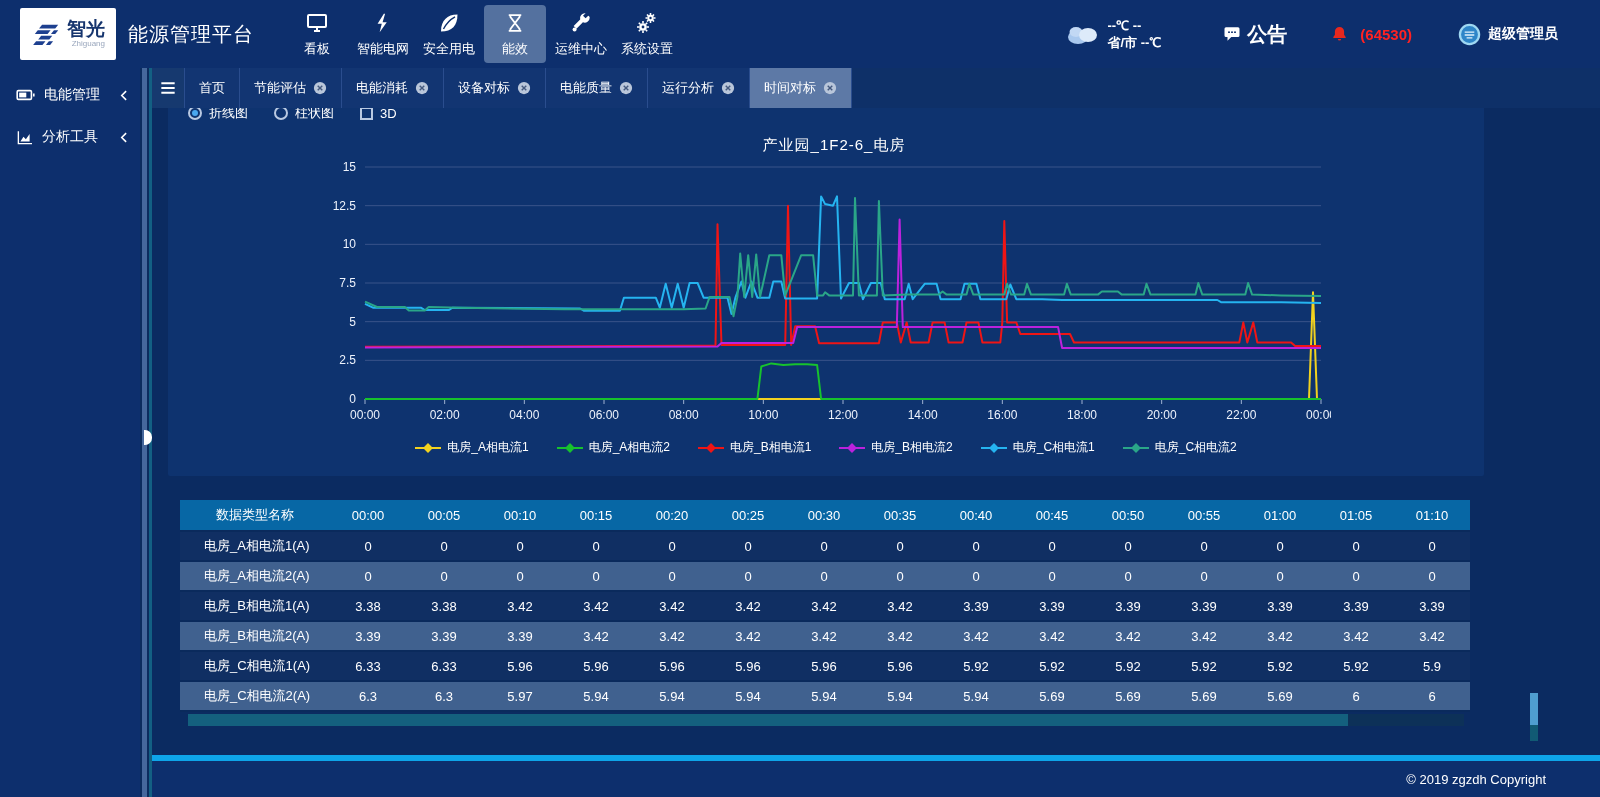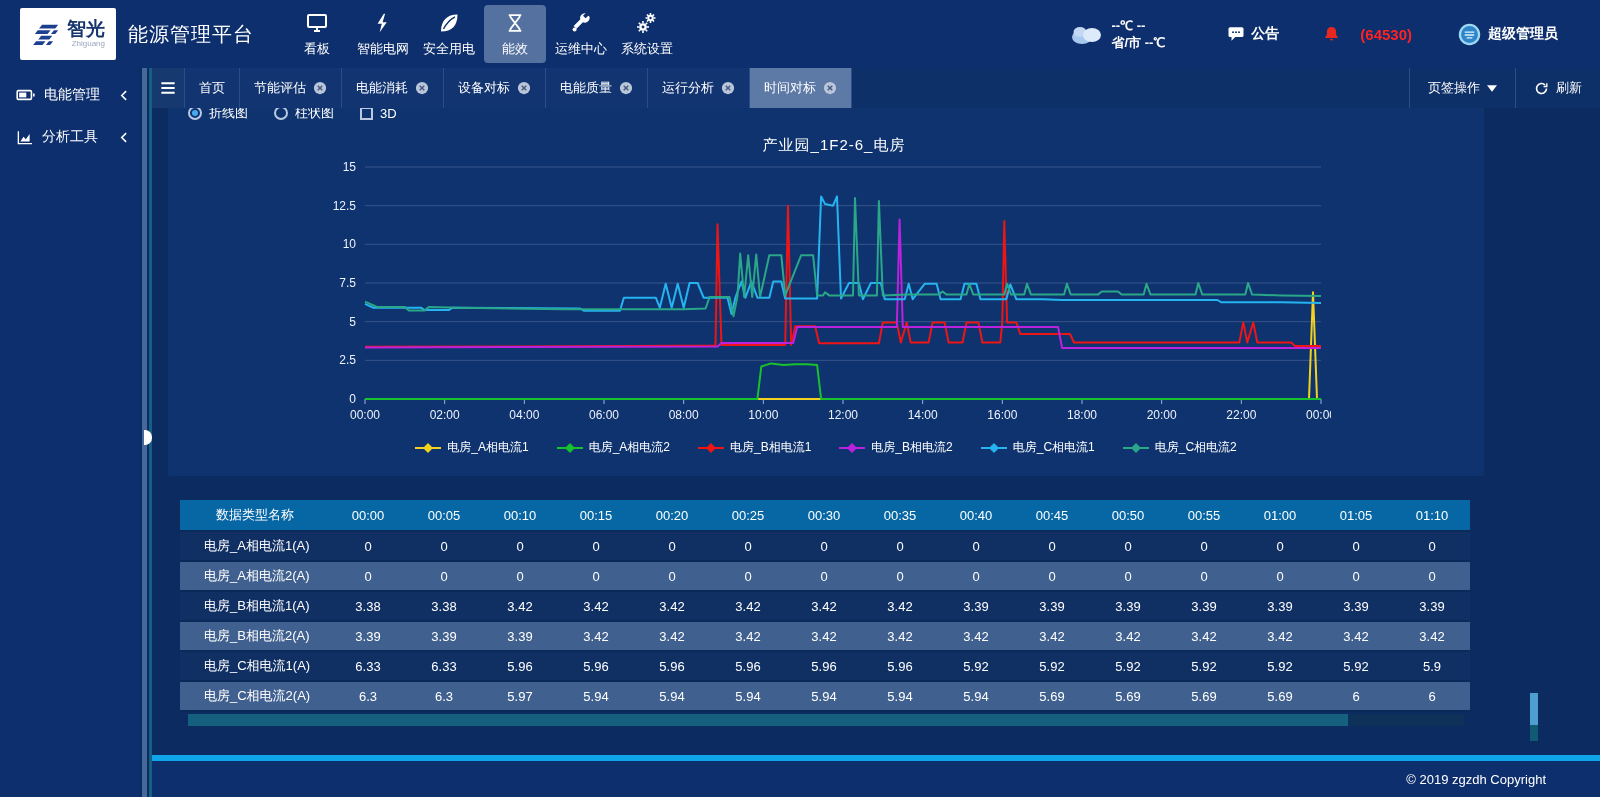--- a/index.html
+++ b/index.html
@@ -15,22 +15,22 @@
   #logo-sub { color:#9aa7bd; font-size:8px; display:block; text-align:right; }
   #app-title { font-size:20px; margin-left:12px; letter-spacing:1px; }
   #main-nav { display:flex; margin-left:32px; gap:4px; }
   .nav-item { width:62px; height:58px; display:flex; flex-direction:column; align-items:center; justify-content:center; gap:5px; border-radius:4px; cursor:pointer; }
   .nav-item .icon { height:24px; }
   .nav-item.active { background:#54719f; }
   .nav-label { font-size:13px; white-space:nowrap; }
   #header-right { margin-left:auto; display:flex; align-items:center; margin-right:42px; }
   #weather { display:flex; align-items:center; gap:6px; }
   #weather-text { font-size:13px; font-weight:bold; line-height:17px; }
-  #announcement { display:flex; align-items:center; gap:6px; margin-left:62px; font-size:14px; font-weight:bold; cursor:pointer; }
-  #alarm { display:flex; align-items:center; gap:20px; margin-left:44px; cursor:pointer; }
+  #announcement { display:flex; align-items:center; gap:6px; margin-left:62px; font-size:20px; font-weight:bold; cursor:pointer; }
+  #alarm { display:flex; align-items:center; gap:12px; margin-left:44px; cursor:pointer; }
   #alarm-count { color:#ff2222; font-size:15px; font-weight:bold; }
   #user { display:flex; align-items:center; gap:7px; margin-left:46px; font-size:14px; font-weight:bold; cursor:pointer; }
 
   
   #body-row { flex:1; display:flex; min-height:0; }
   #sidebar { width:140px; background:#0d2f6d; flex:0 0 140px; padding-top:6px; }
   .side-item { height:42px; display:flex; align-items:center; padding-left:16px; gap:9px; font-size:14px; cursor:pointer; }
   .side-item .chev { margin-left:auto; margin-right:13px; }
   #divider { width:12px; flex:0 0 12px; position:relative; background:linear-gradient(90deg,#0c2c5e 0 2px,#46689c 2px 7px,#0c2c5e 7px 9px,#136083 9px 12px); }
   #divider-handle { position:absolute; left:4px; top:362px; width:8px; height:15px; background:#fff; border-radius:0 7px 7px 0; cursor:pointer; }
@@ -305,39 +305,20 @@
           <div class="tab active">
             <span>时间对标</span>
             <span class="tab-close">
               <svg width="14" height="14" viewBox="0 0 16 16">
                 <circle cx="8" cy="8" r="7" fill="#b9c6da"></circle>
                 <path d="M5.4 5.4l5.2 5.2M10.6 5.4l-5.2 5.2" stroke="#44597e" stroke-width="1.6"></path>
               </svg>
             </span>
           </div>
         </div>
-      <div id="tabbar-actions">
-        <div class="tab-action">
-          <span>页签操作</span>
-          <span class="icon">
-            <svg width="10" height="7" viewBox="0 0 12 8">
-                <path d="M0 0h12L6 8z" fill="#fff"></path>
-              </svg>
-          </span>
-        </div>
-        <div class="tab-action">
-          <span class="icon">
-            <svg width="15" height="15" viewBox="0 0 24 24" fill="none" stroke="#fff" stroke-width="2.6">
-              <path d="M20 12a8 8 0 1 1-2.4-5.7"></path>
-                <path d="M20.5 3.5v5.2h-5.2" stroke-width="2.2"></path>
-            </svg>
-          </span>
-          <span>刷新</span>
-        </div>
-      </div>
     </div>
 
     <div id="content">
       <div id="chart-panel">
         <div id="controls-row">
             <label class="ctl">
               <span class="radio on"></span>
               <span>折线图</span>
             </label>
             <label class="ctl">

